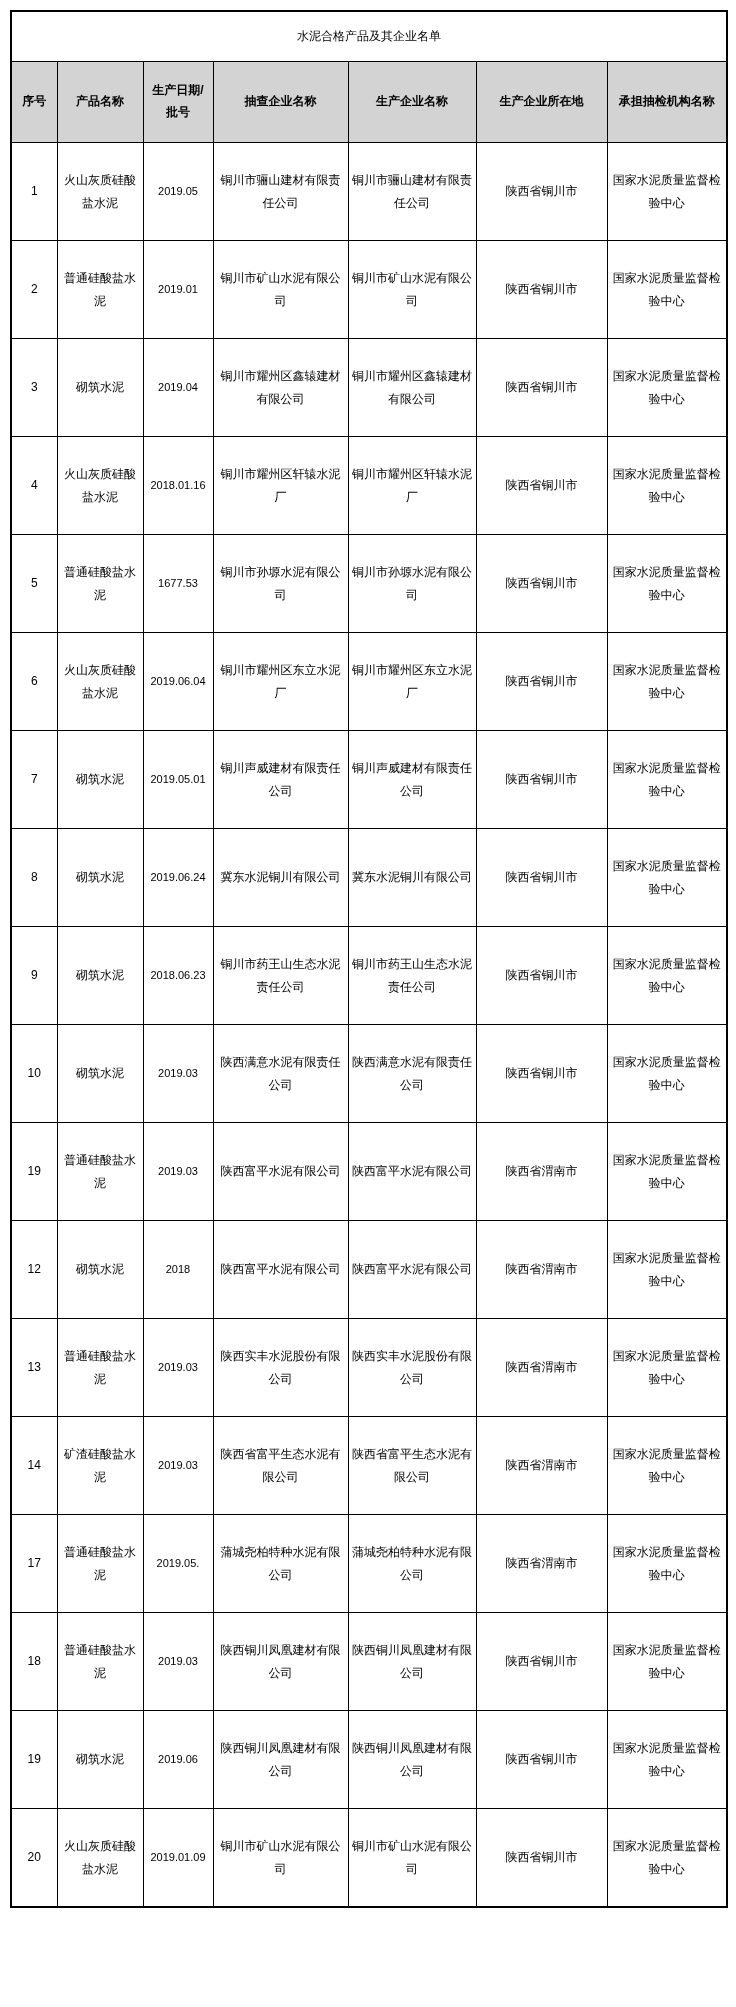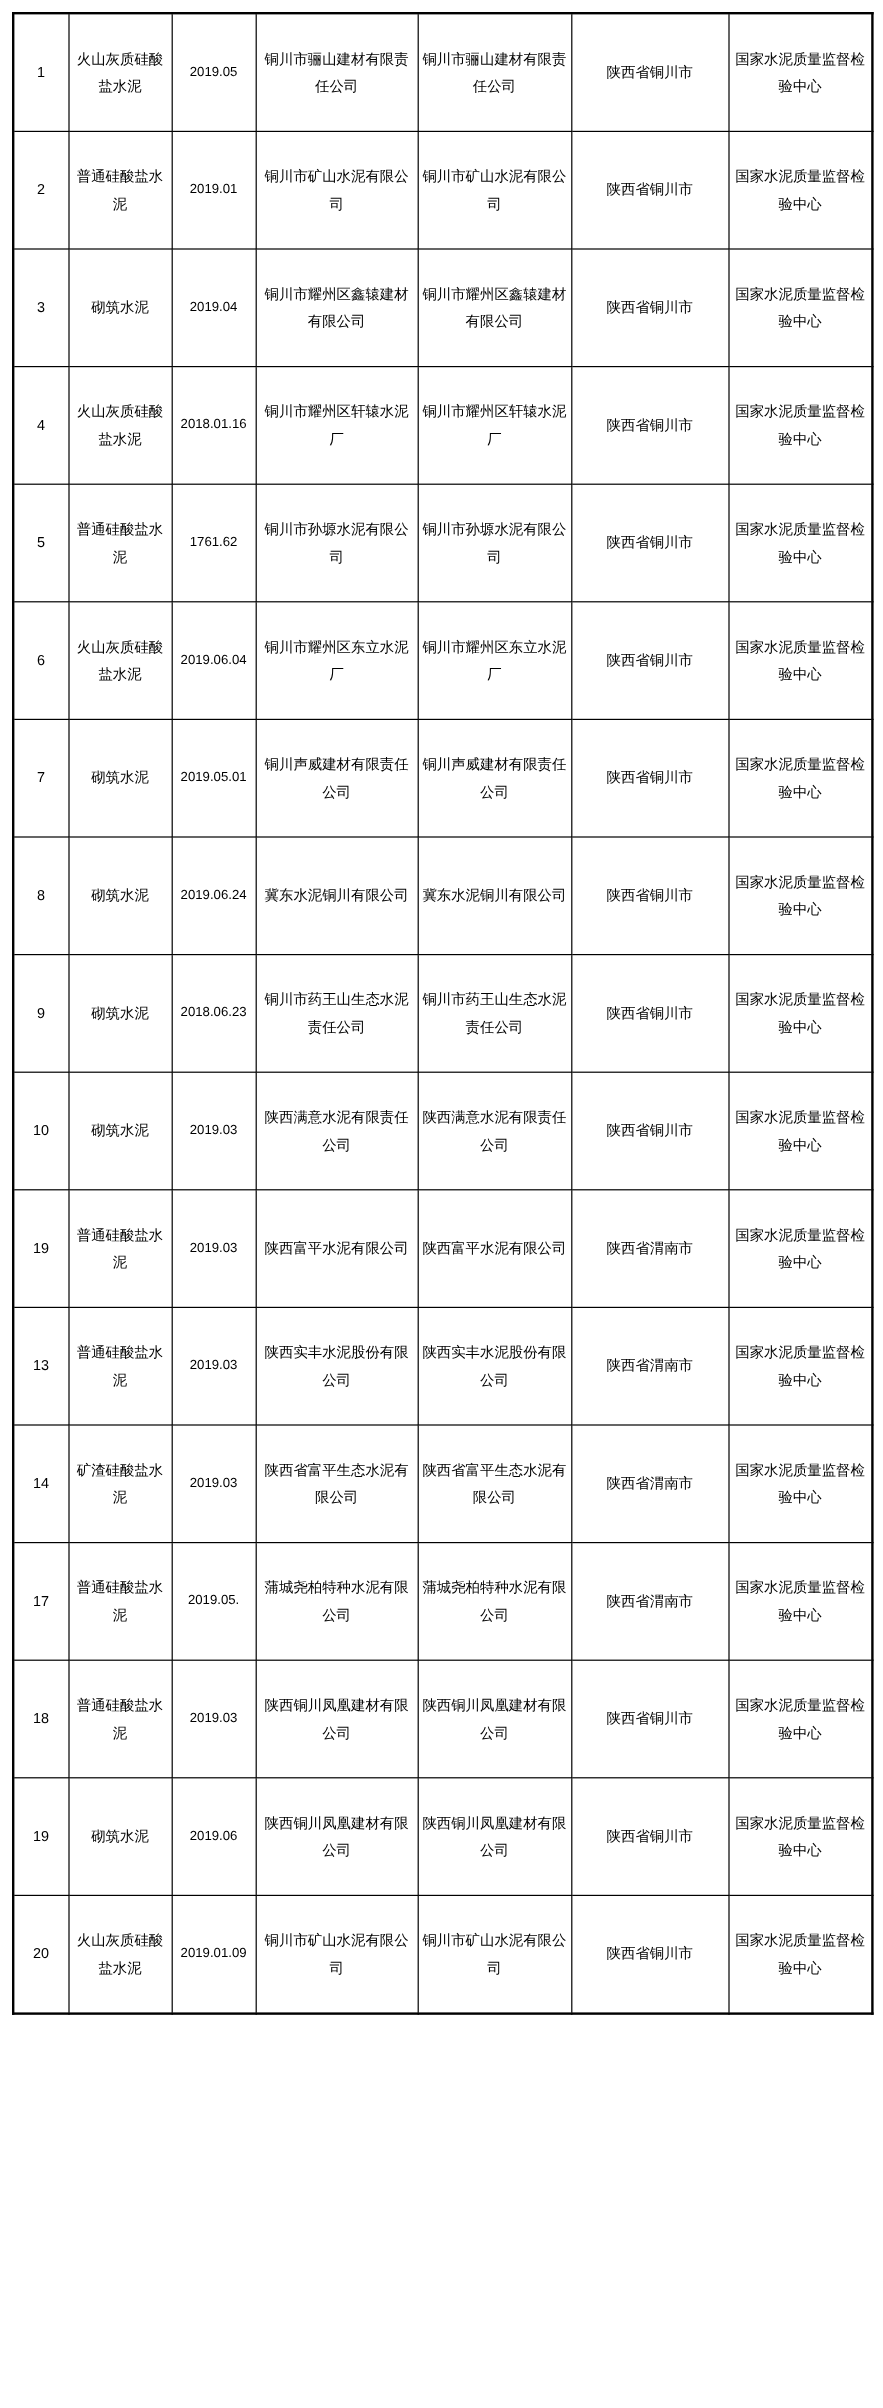--- a/index.html
+++ b/index.html
@@ -58,20 +58,32 @@
     <colgroup>
       <col style="width:46px">
       <col style="width:86px">
       <col style="width:70px">
       <col style="width:135px">
       <col style="width:128px">
       <col style="width:131px">
       <col style="width:120px">
     </colgroup>
     <thead>
+      <tr class="title-row">
+        <td colspan="7">水泥合格产品及其企业名单</td>
+      </tr>
+      <tr class="header-row">
+        <th>序号</th>
+        <th>产品名称</th>
+        <th>生产日期/批号</th>
+        <th>抽查企业名称</th>
+        <th>生产企业名称</th>
+        <th>生产企业所在地</th>
+        <th>承担抽检机构名称</th>
+      </tr>
     </thead>
     <tbody class="data">
         <tr>
           <td class="c0">1</td>
           <td class="c1">火山灰质硅酸盐水泥</td>
           <td class="c2">2019.05</td>
           <td class="c3">铜川市骊山建材有限责任公司</td>
           <td class="c4">铜川市骊山建材有限责任公司</td>
           <td class="c5">陕西省铜川市</td>
           <td class="c6">国家水泥质量监督检验中心</td>
@@ -99,21 +111,21 @@
           <td class="c1">火山灰质硅酸盐水泥</td>
           <td class="c2">2018.01.16</td>
           <td class="c3">铜川市耀州区轩辕水泥厂</td>
           <td class="c4">铜川市耀州区轩辕水泥厂</td>
           <td class="c5">陕西省铜川市</td>
           <td class="c6">国家水泥质量监督检验中心</td>
         </tr>
         <tr>
           <td class="c0">5</td>
           <td class="c1">普通硅酸盐水泥</td>
-          <td class="c2">1761.62</td>
+          <td class="c2">1677.53</td>
           <td class="c3">铜川市孙塬水泥有限公司</td>
           <td class="c4">铜川市孙塬水泥有限公司</td>
           <td class="c5">陕西省铜川市</td>
           <td class="c6">国家水泥质量监督检验中心</td>
         </tr>
         <tr>
           <td class="c0">6</td>
           <td class="c1">火山灰质硅酸盐水泥</td>
           <td class="c2">2019.06.04</td>
           <td class="c3">铜川市耀州区东立水泥厂</td>
@@ -154,20 +166,29 @@
           <td class="c2">2019.03</td>
           <td class="c3">陕西满意水泥有限责任公司</td>
           <td class="c4">陕西满意水泥有限责任公司</td>
           <td class="c5">陕西省铜川市</td>
           <td class="c6">国家水泥质量监督检验中心</td>
         </tr>
         <tr>
           <td class="c0">19</td>
           <td class="c1">普通硅酸盐水泥</td>
           <td class="c2">2019.03</td>
+          <td class="c3">陕西富平水泥有限公司</td>
+          <td class="c4">陕西富平水泥有限公司</td>
+          <td class="c5">陕西省渭南市</td>
+          <td class="c6">国家水泥质量监督检验中心</td>
+        </tr>
+        <tr>
+          <td class="c0">12</td>
+          <td class="c1">砌筑水泥</td>
+          <td class="c2">2018</td>
           <td class="c3">陕西富平水泥有限公司</td>
           <td class="c4">陕西富平水泥有限公司</td>
           <td class="c5">陕西省渭南市</td>
           <td class="c6">国家水泥质量监督检验中心</td>
         </tr>
         <tr>
           <td class="c0">13</td>
           <td class="c1">普通硅酸盐水泥</td>
           <td class="c2">2019.03</td>
           <td class="c3">陕西实丰水泥股份有限公司</td>

